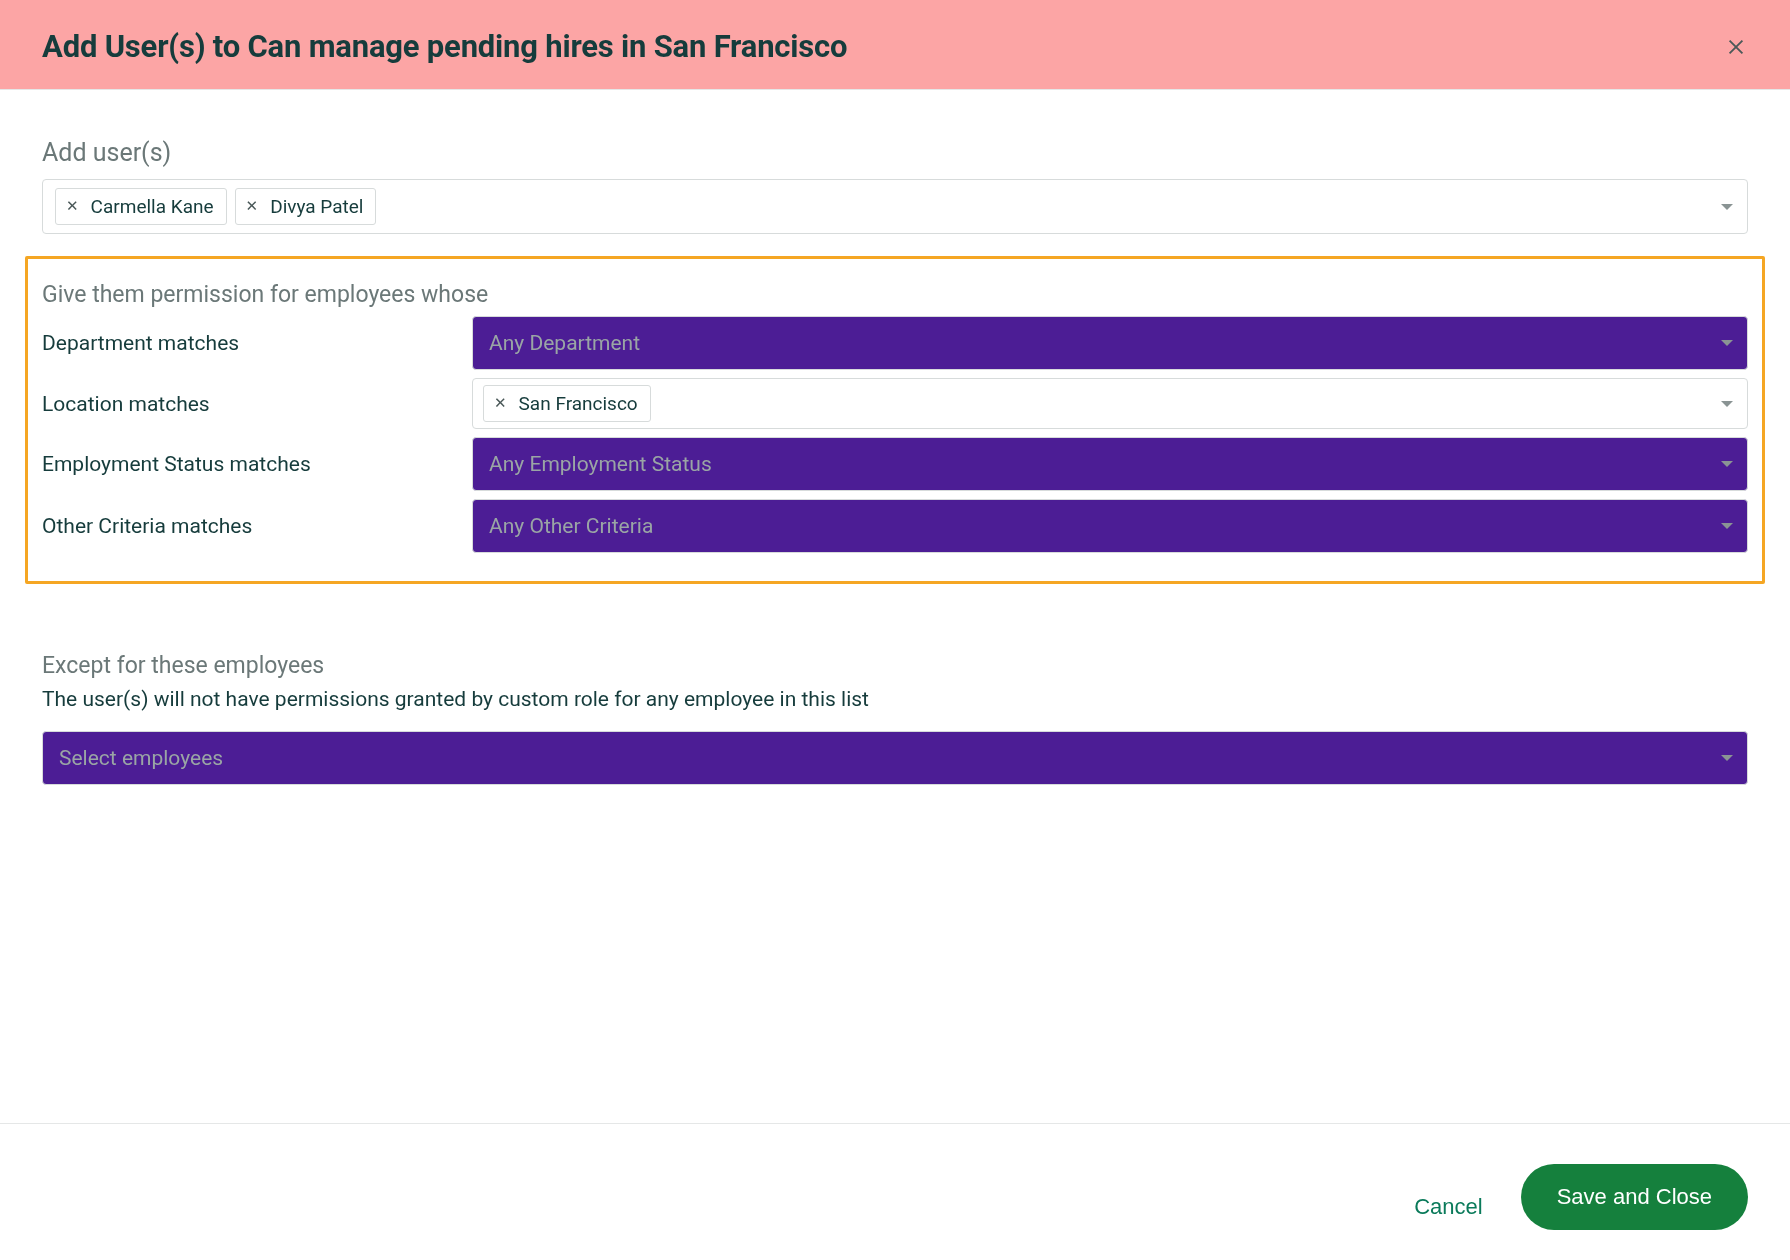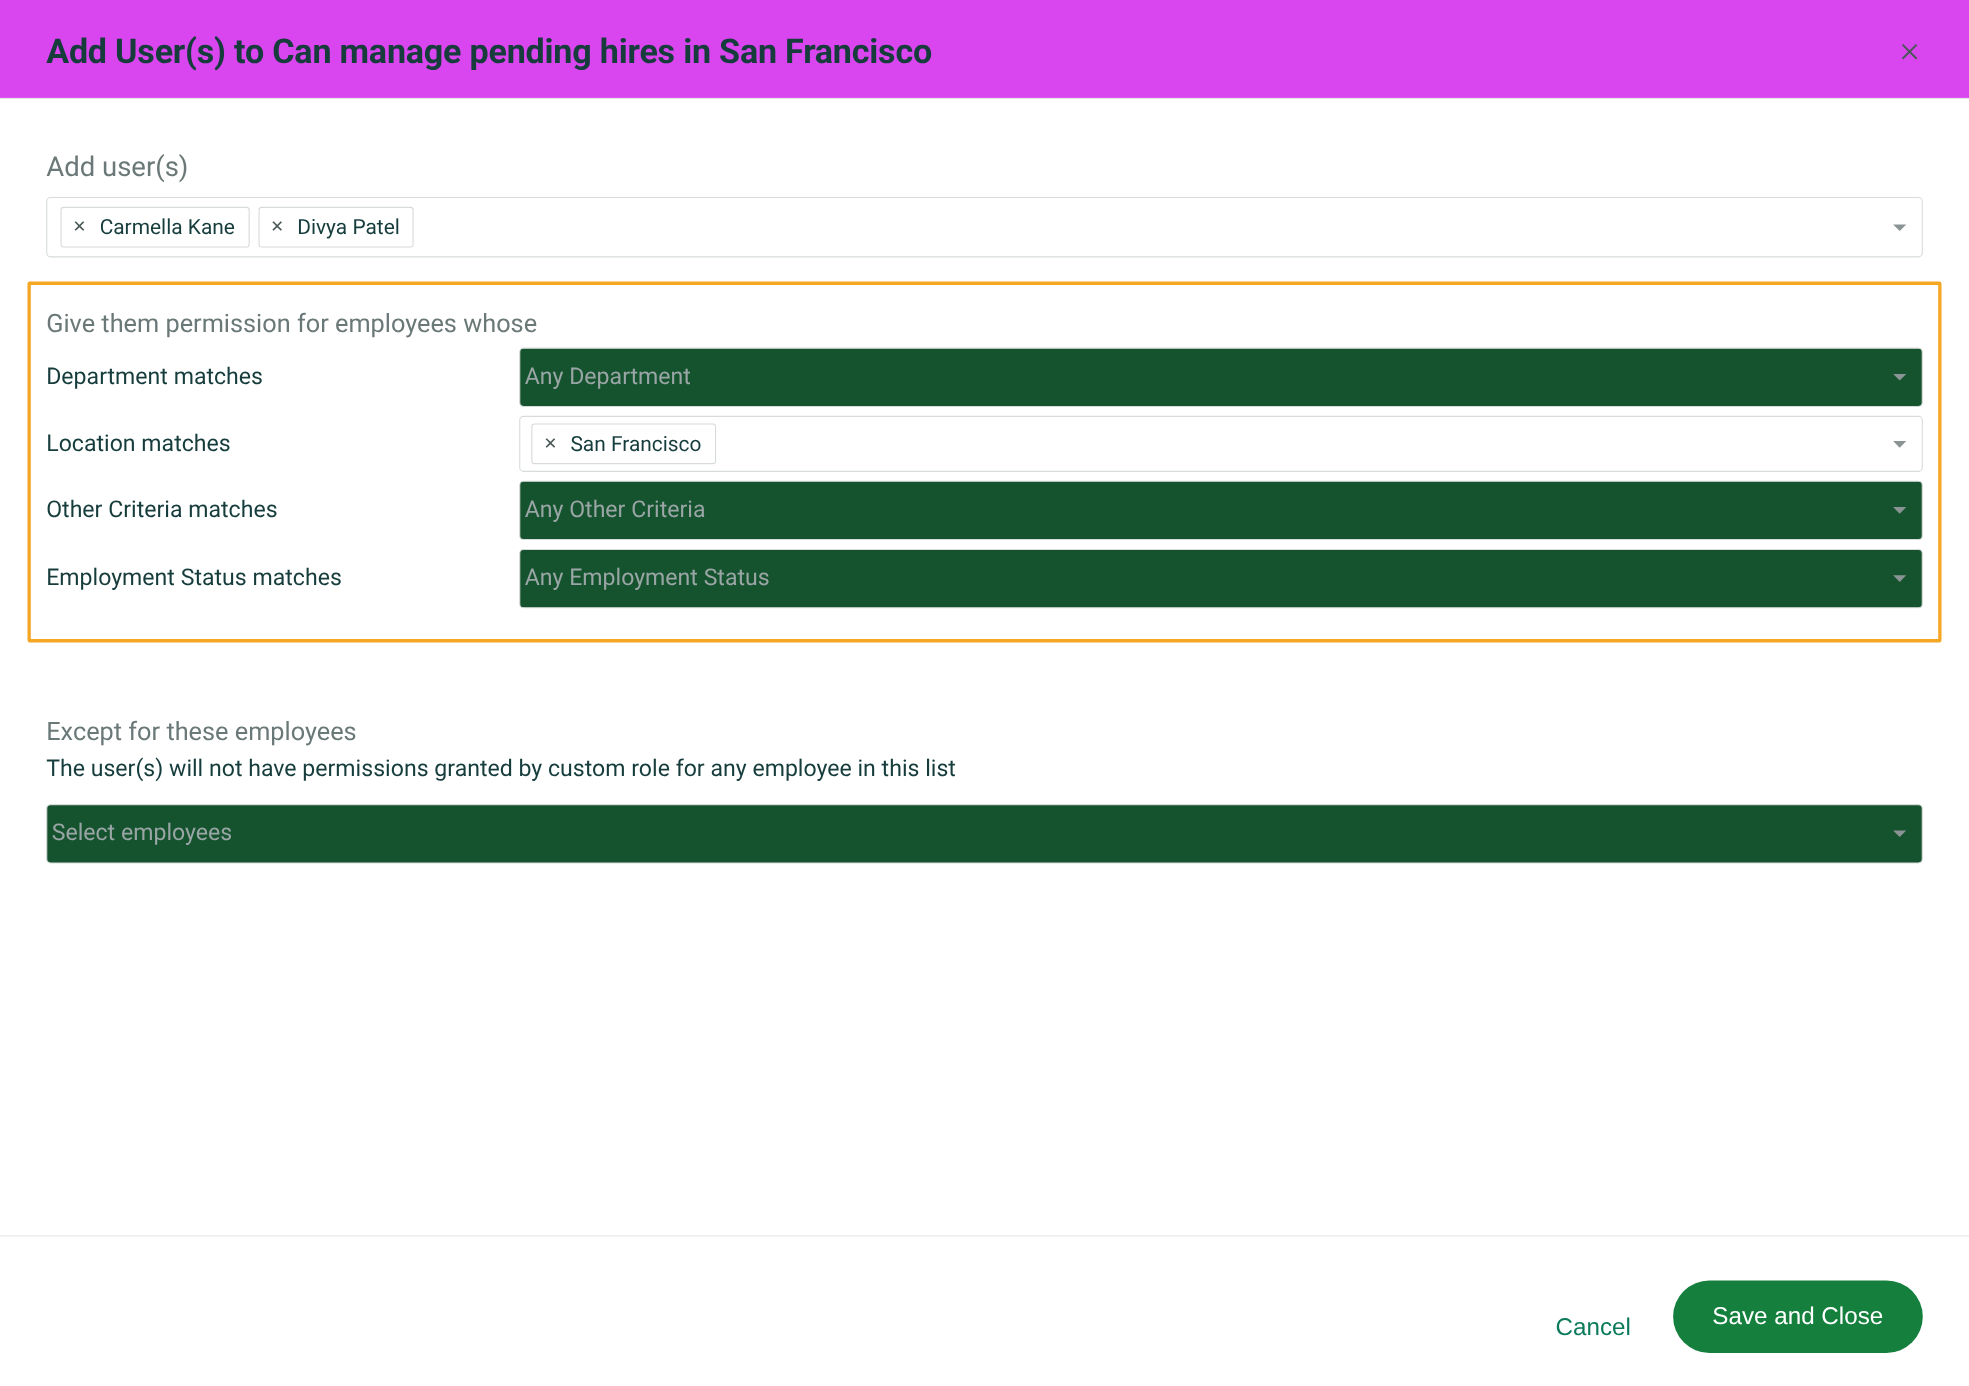--- a/index.html
+++ b/index.html
@@ -13,21 +13,21 @@
       color: #1a3b3b;
       font-size: 18px;
     }
     .modal {
       width: 100%;
       min-height: 100vh;
       display: flex;
       flex-direction: column;
     }
     .header {
-      background: #d946ef;
+      background: #fca5a5;
       border-bottom: 1px solid #e5e7e7;
       padding: 28px 42px 24px 42px;
       display: flex;
       align-items: center;
       justify-content: space-between;
     }
     .header-title {
       font-size: 31px;
       font-weight: 700;
       color: #163c3c;
@@ -122,25 +122,25 @@
     .criteria-label {
       width: 430px;
       flex-shrink: 0;
     }
     .criteria-field {
       flex: 1;
     }
     .select-box {
       border: 1px solid #d7dbdb;
       border-radius: 4px;
-      padding: 14px 4px;
+      padding: 14px 16px;
       min-height: 52px;
       position: relative;
       cursor: pointer;
-      background: #14532d;
+      background: #4c1d95;
       display: flex;
       align-items: center;
     }
     .placeholder-text {
       color: #9aa5a5;
       font-size: 21px;
     }
     .except-section {
       margin-top: 68px;
     }
@@ -232,34 +232,34 @@
             <span class="chip">
               <span class="chip-remove">✕</span>
               <span>San Francisco</span>
             </span>
             <span class="dropdown-caret"></span>
           </div>
         </div>
       </div>
 
       <div class="criteria-row">
+        <div class="criteria-label field-label-dark">Employment Status matches</div>
+        <div class="criteria-field">
+          <div class="select-box">
+            <span class="placeholder-text">Any Employment Status</span>
+            <span class="dropdown-caret"></span>
+          </div>
+        </div>
+      </div>
+
+      <div class="criteria-row">
         <div class="criteria-label field-label-dark">Other Criteria matches</div>
         <div class="criteria-field">
           <div class="select-box">
             <span class="placeholder-text">Any Other Criteria</span>
-            <span class="dropdown-caret"></span>
-          </div>
-        </div>
-      </div>
-
-      <div class="criteria-row">
-        <div class="criteria-label field-label-dark">Employment Status matches</div>
-        <div class="criteria-field">
-          <div class="select-box">
-            <span class="placeholder-text">Any Employment Status</span>
             <span class="dropdown-caret"></span>
           </div>
         </div>
       </div>
     </div>
 
     <div class="except-section">
       <div class="section-heading">Except for these employees</div>
       <div class="except-desc">The user(s) will not have permissions granted by custom role for any employee in this list</div>
       <div class="select-box">

